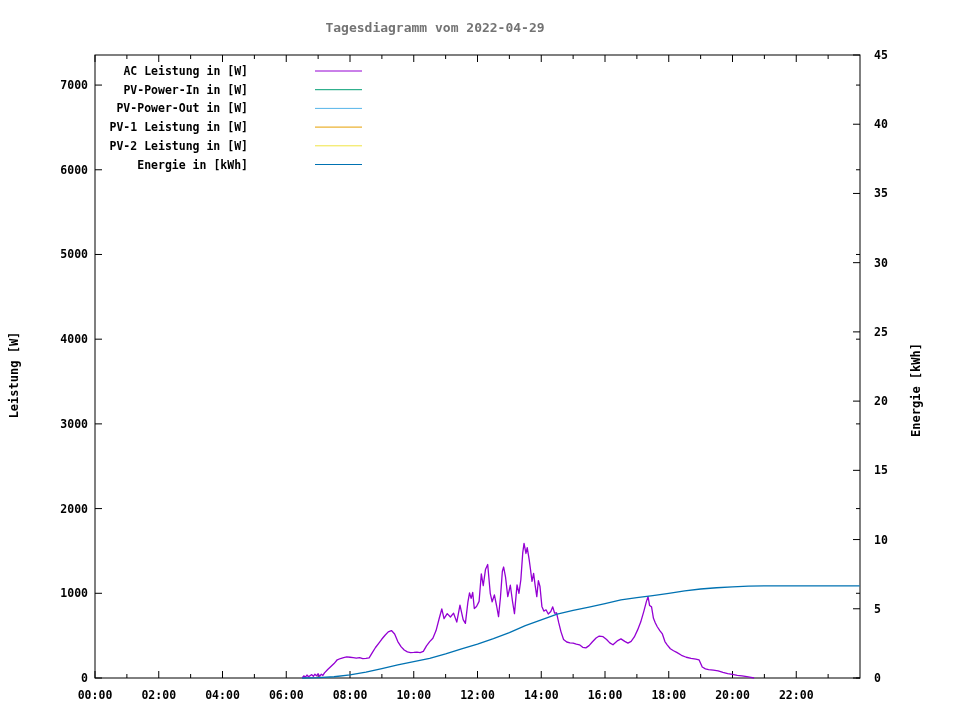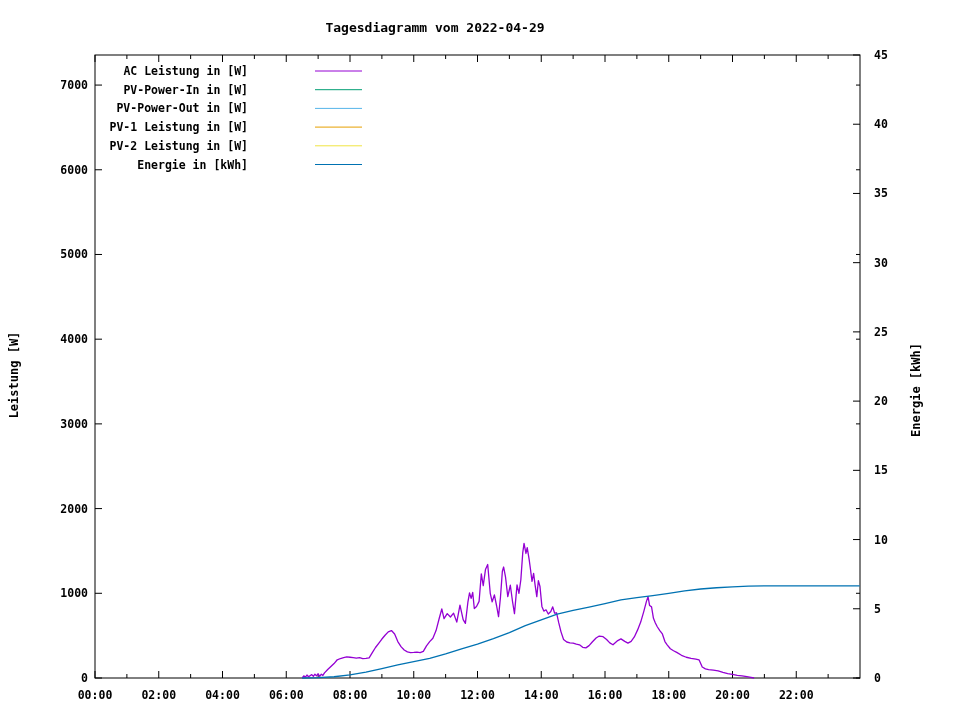--- a/index.html
+++ b/index.html
@@ -1,19 +1,19 @@
 <!DOCTYPE html>
 <html><head>
 <meta charset="utf-8">
 <style>
   html,body{margin:0;padding:0;background:#ffffff;}
   #stage{position:relative;width:960px;height:720px;background:#ffffff;overflow:hidden;
          font-family:"DejaVu Sans Mono","Liberation Mono",monospace;}
   #chart-title{position:absolute;left:0;top:20px;width:870px;text-align:center;
-               font-size:13px;font-weight:bold;color:#000000;}
+               font-size:13px;font-weight:bold;color:#737373;}
   .ylab{position:absolute;font-size:12px;font-weight:bold;color:#000;white-space:nowrap;}
   #y-left-label{left:14px;top:375px;transform:translate(-50%,-50%) rotate(-90deg);}
   #y-right-label{left:916px;top:390px;transform:translate(-50%,-50%) rotate(-90deg);}
   svg text{font-family:"DejaVu Sans Mono","Liberation Mono",monospace;font-size:11.5px;font-weight:bold;fill:#000;}
 </style>
 </head>
 <body>
 
 <div id="stage">
   <div id="chart-title">Tagesdiagramm vom 2022-04-29</div>

